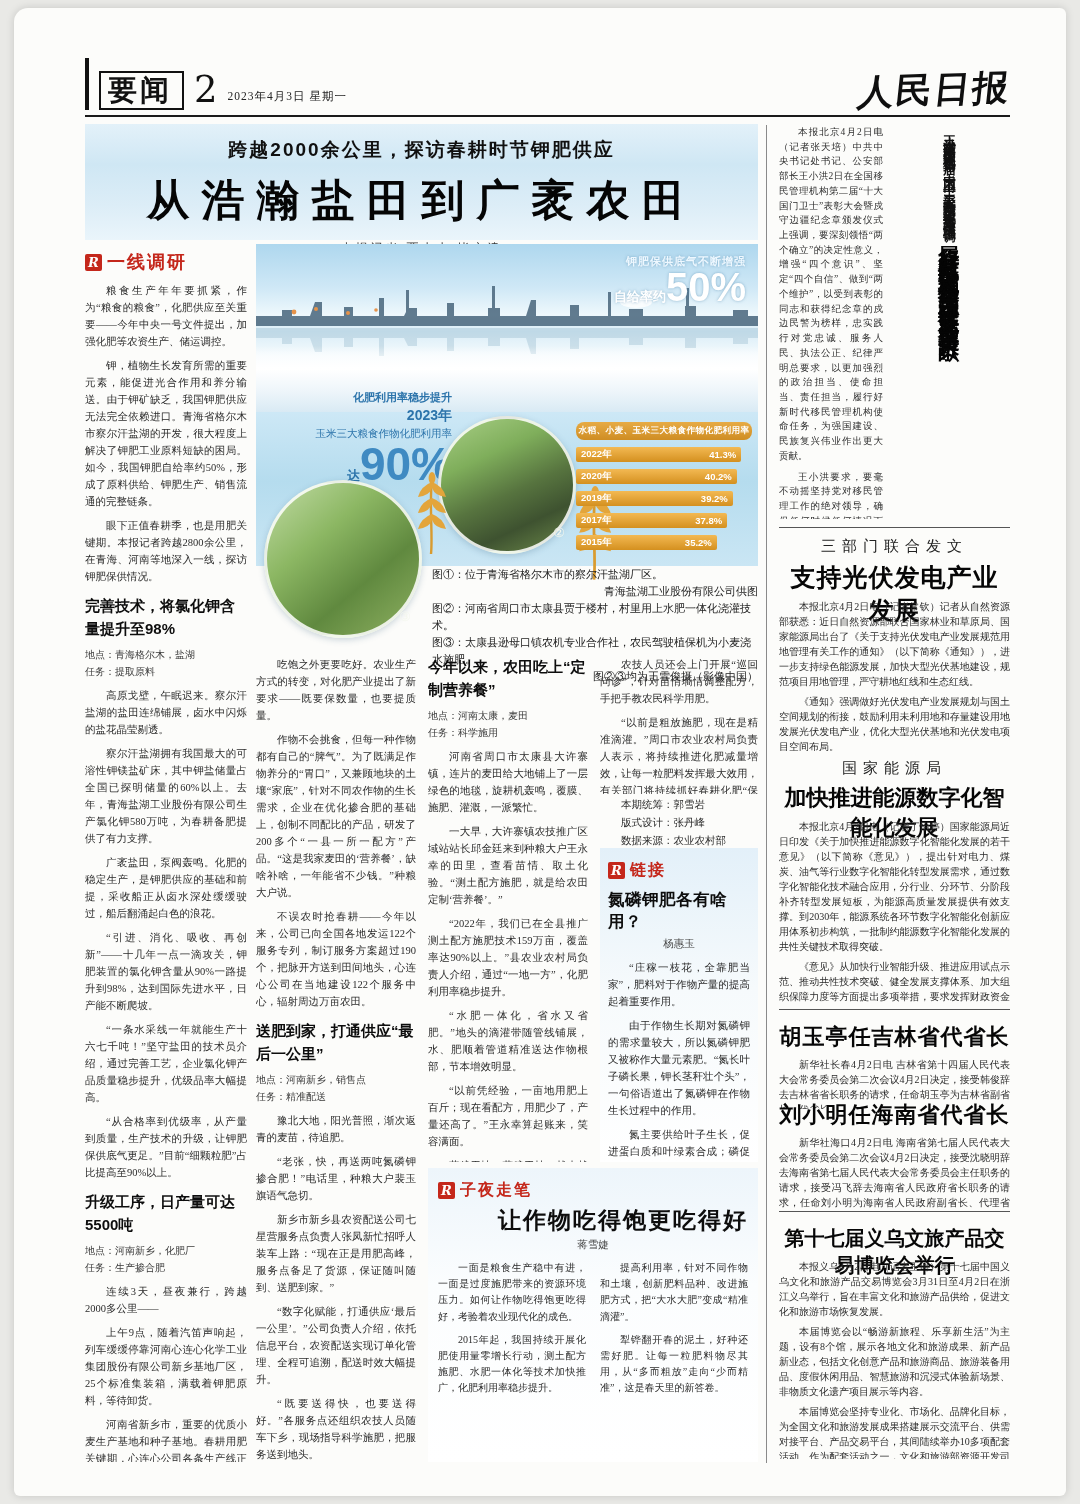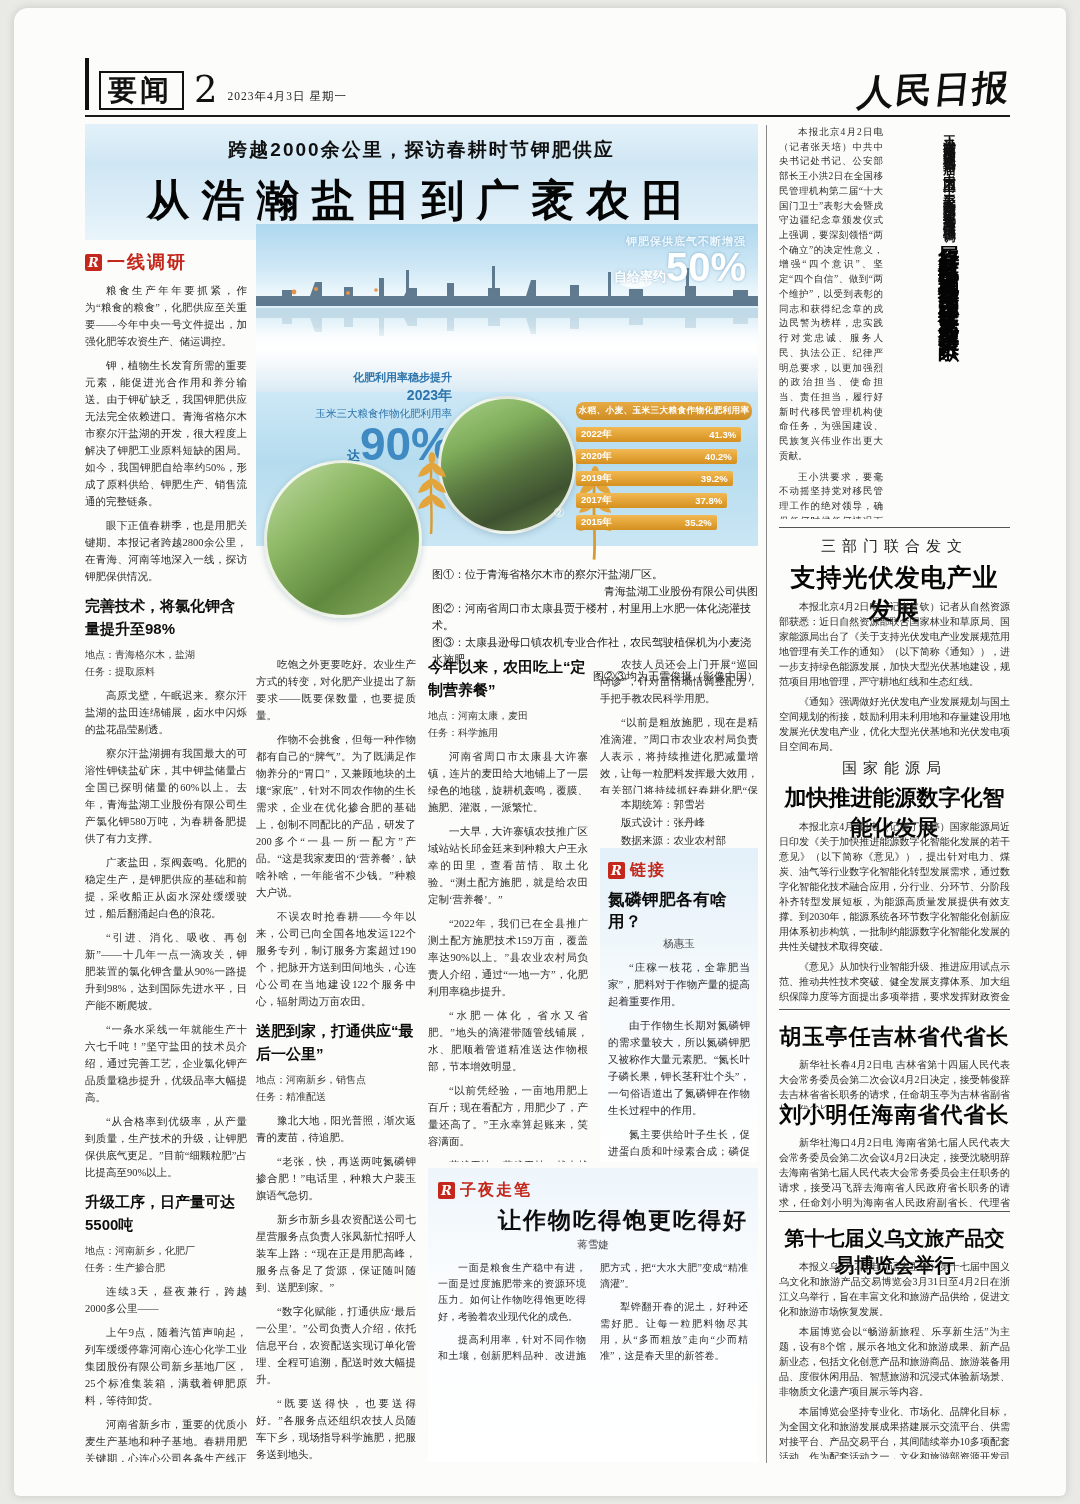--- a/index.html
+++ b/index.html
@@ -22,21 +22,21 @@
   .vdiv{position:absolute;left:766px;top:125px;width:1px;height:1338px;background:#8a8a8a;}
   
   .hero{position:absolute;left:85px;top:124px;width:673px;height:116px;
         background:linear-gradient(180deg,#e3f1f9 0%,#cfe7f4 35%,#dcedf7 70%,#eaf5fb 100%);}
   .hero .kick{margin-top:13px;text-align:center;font-family:"Liberation Sans",sans-serif;
         font-size:19px;font-weight:bold;color:#101010;letter-spacing:2px;}
   .hero .tit{margin-top:9px;text-align:center;font-family:"Liberation Sans",sans-serif;
         font-size:43px;font-weight:900;color:#050505;letter-spacing:12px;}
   .hero .by{margin-top:10px;text-align:center;font-size:12px;color:#333;letter-spacing:3px;}
   
-  .info{position:absolute;left:256px;top:224px;width:502px;height:268px;overflow:visible;}
+  .info{position:absolute;left:256px;top:244px;width:502px;height:268px;overflow:visible;}
   .photo{position:absolute;left:0;top:0;width:502px;height:168px;overflow:hidden;
          background:linear-gradient(180deg,#aed7ee 0%,#cfe8f6 26%,#eef8fc 42%,#d9edf7 52%,#f4fafd 66%,#ffffff 82%,#e4f1f8 100%);}
   .photo svg{position:absolute;left:0;top:38px;}
   .salt{position:absolute;left:0;bottom:0;width:502px;height:66px;
         background:linear-gradient(180deg,rgba(255,255,255,0) 0%,#ffffff 35%,#edf5fa 70%,#d9eaf4 100%);}
   .band{position:absolute;left:0;top:168px;width:502px;height:154px;
         background:linear-gradient(180deg,#cde8f6 0%,#b5dcee 45%,#cae6f4 100%);}
   .stat50{position:absolute;right:12px;top:10px;text-align:right;}
   .stat50 .l1{font-size:11px;font-weight:bold;color:#eef8ff;font-family:"Liberation Sans",sans-serif;letter-spacing:1px;text-shadow:0 0 3px rgba(60,120,160,.5);}
   .stat50 .l2{color:#ffffff;font-family:"Liberation Sans",sans-serif;text-shadow:0 0 3px rgba(60,120,160,.5);}
@@ -336,20 +336,21 @@
 
 <div class="nightbox bt">
   <div class="badge">
     <span class="rlogo">R</span>
     <span class="bl">子夜走笔</span>
   </div>
   <div class="box-title">让作物吃得饱更吃得好</div>
   <div class="author">蒋雪婕</div>
   <div class="nightbody">
     <p>一面是粮食生产稳中有进，一面是过度施肥带来的资源环境压力。如何让作物吃得饱更吃得好，考验着农业现代化的成色。</p>
+    <p>2015年起，我国持续开展化肥使用量零增长行动，测土配方施肥、水肥一体化等技术加快推广，化肥利用率稳步提升。</p>
     <p>提高利用率，针对不同作物和土壤，创新肥料品种、改进施肥方式，把“大水大肥”变成“精准滴灌”。</p>
     <p>犁铧翻开春的泥土，好种还需好肥。让每一粒肥料物尽其用，从“多而粗放”走向“少而精准”，这是春天里的新答卷。</p>
   </div>
 </div>
 
 <div class="rc">
 
   <div class="lead">
     <div class="lead-body">
       <p>本报北京4月2日电（记者张天培）中共中央书记处书记、公安部部长王小洪2日在全国移民管理机构第二届“十大国门卫士”表彰大会暨戍守边疆纪念章颁发仪式上强调，要深刻领悟“两个确立”的决定性意义，增强“四个意识”、坚定“四个自信”、做到“两个维护”，以受到表彰的同志和获得纪念章的戍边民警为榜样，忠实践行对党忠诚、服务人民、执法公正、纪律严明总要求，以更加强烈的政治担当、使命担当、责任担当，履行好新时代移民管理机构使命任务，为强国建设、民族复兴伟业作出更大贡献。</p>

